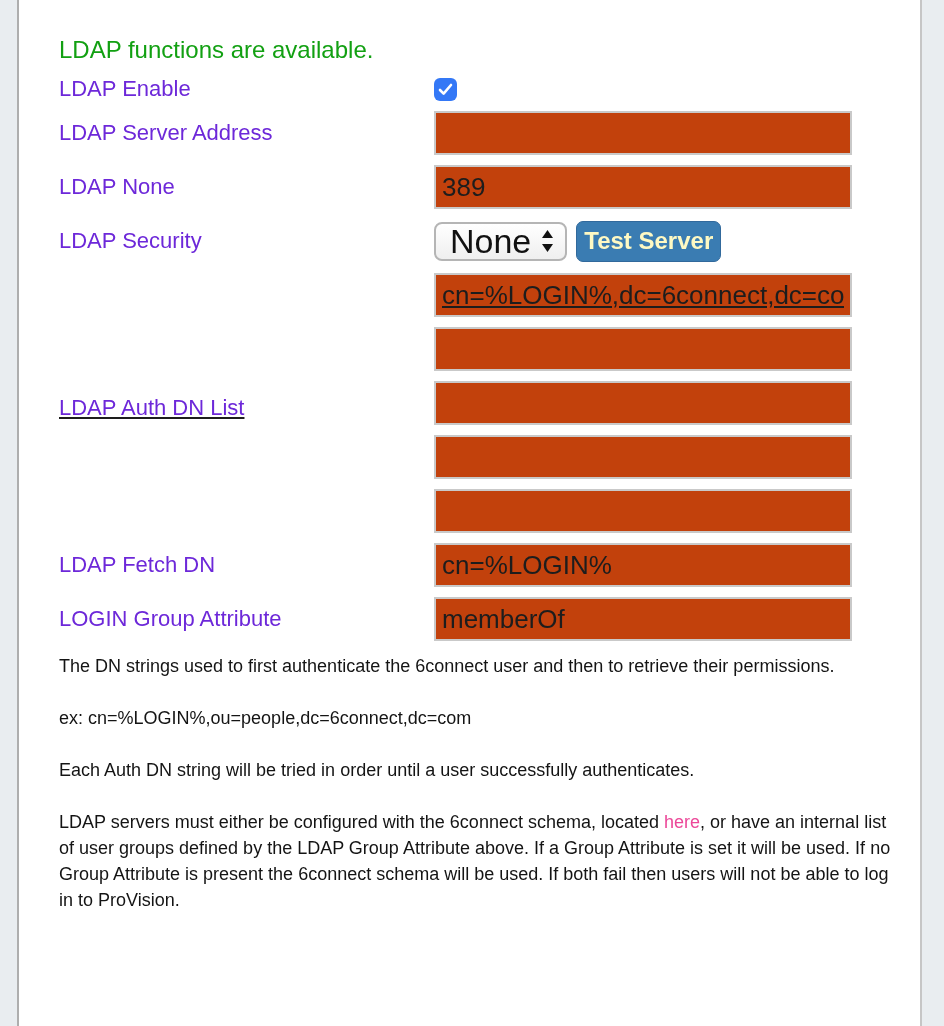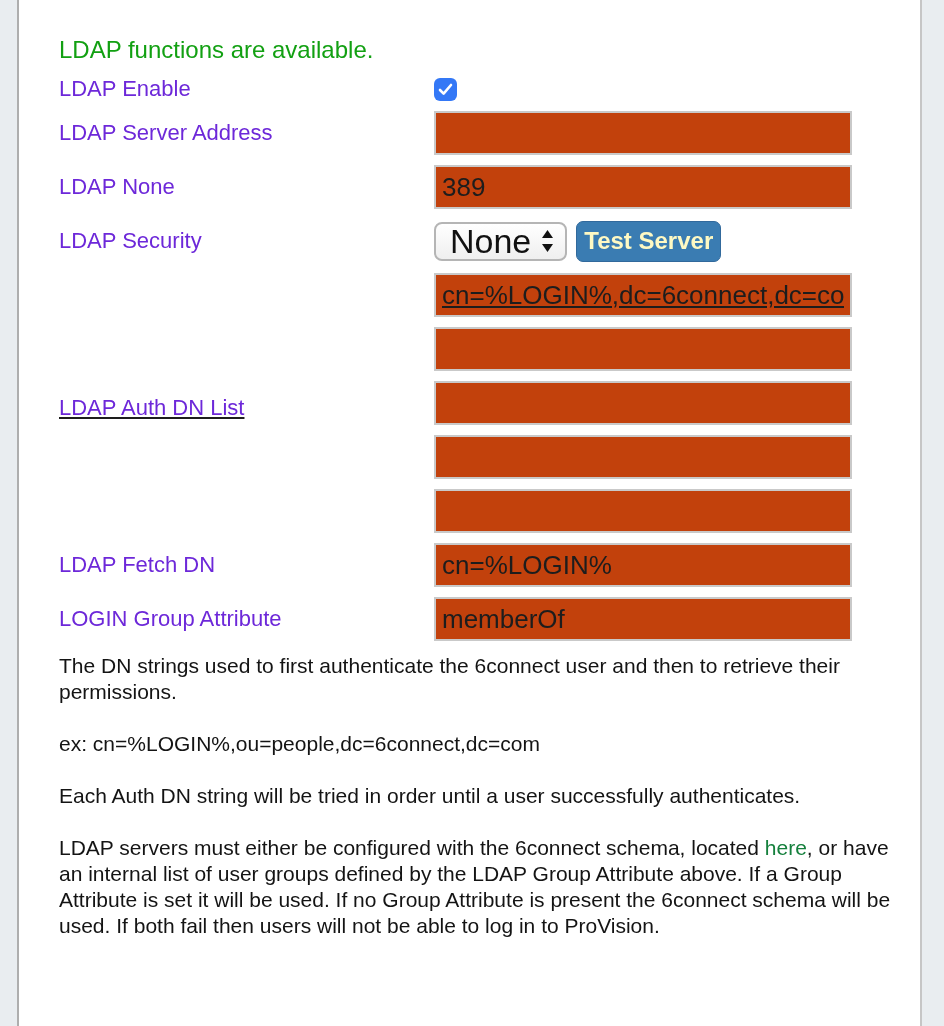--- a/index.html
+++ b/index.html
@@ -79,26 +79,26 @@
     background:#3a7cb2;
     color:#fef9c3;
     font-family:inherit;
     font-weight:bold;
     font-size:24px;
     padding:0 7px;
     cursor:pointer;
   }
   .help-text { margin-top:12px; width:832px; }
   .help-text p {
-    font-size:21px;
+    font-size:18px;
     line-height:26px;
     margin-bottom:26px;
     color:#141414;
   }
-  .help-link { color:#15803d; text-decoration:none; cursor:pointer;text-align:center; }
+  .help-link { color:#ec4899; text-decoration:none; cursor:pointer;text-align:center; }
 </style>
 </head>
 <body>
 
 <div class="gutter-left"></div>
 <div class="gutter-right"></div>
 
 <div class="content">
 
   <div class="status-message">LDAP functions are available.</div>

